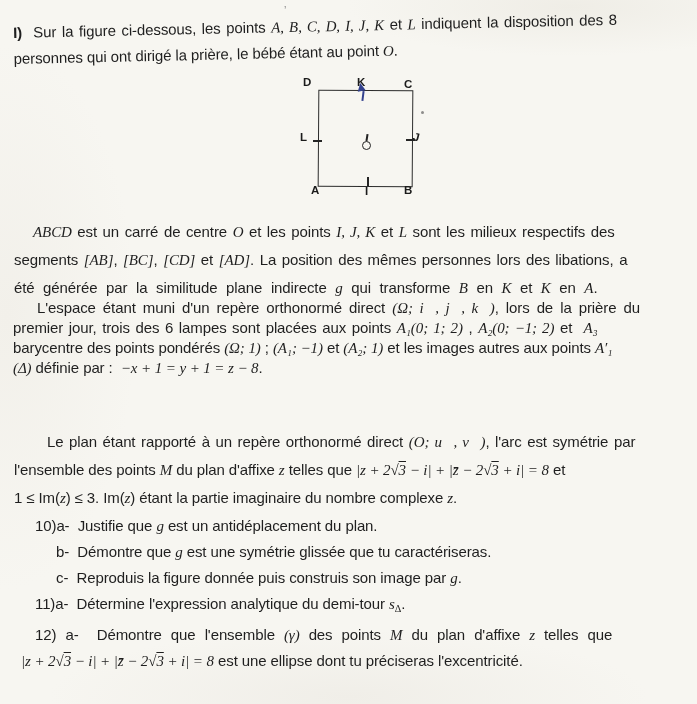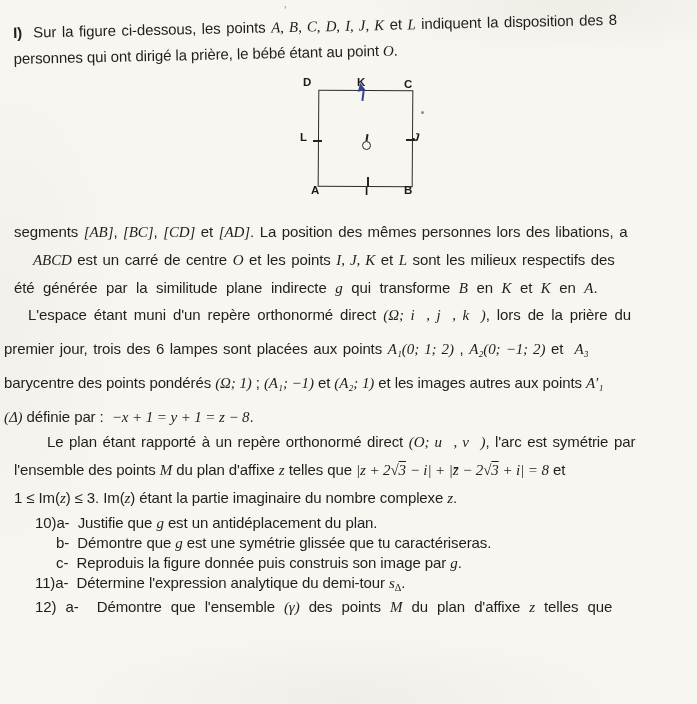--- a/index.html
+++ b/index.html
@@ -19,23 +19,23 @@
   .subs{font-family:"Liberation Serif","DejaVu Serif",serif;font-size:0.68em;vertical-align:-0.28em}
   .ovl{text-decoration:overline;text-decoration-thickness:1px}
   .ws1{word-spacing:1.5px}
   .ws2{word-spacing:3px}
   .ws3{word-spacing:4.5px}
   .ws4{word-spacing:5px}
 
   .intro{position:absolute;left:14px;top:20px;width:672px;line-height:26px;
          transform:rotate(-1.25deg);transform-origin:0 100%}
   .para-carre{position:absolute;left:14px;top:218px;width:660px;line-height:27px}
-  .para-espace{position:absolute;left:4px;top:298px;width:660px;line-height:34px}
+  .para-espace{position:absolute;left:13px;top:298px;width:660px;line-height:19px}
   .para-plan{position:absolute;left:14px;top:428px;width:660px;line-height:27px}
-  .questions{position:absolute;left:14px;top:513px;width:670px;line-height:19px}
+  .questions{position:absolute;left:14px;top:513px;width:670px;line-height:26px}
 
   .ind-a{padding-left:21px}
   .ind-b{padding-left:42px}
   .ind-eq{padding-left:7px}
   .fl-carre{padding-left:19px}
   .fl-espace{padding-left:24px}
   .fl-plan{padding-left:33px}
 
   
   .figure{position:absolute;inset:0;}
@@ -85,22 +85,22 @@
     <div class="tick-h" style="left:406px;top:139px"></div>
     <div class="tick-v" style="left:367px;top:177px"></div>
 
     <div class="o-circle"></div>
     <div class="o-stem"></div>
 
     <div class="noise-dot"></div>
   </div>
 
   <div class="para-carre">
+    <div class="line ws1 fl-carre"><span class="mi">ABCD</span><span> est un carré de centre </span><span class="mi">O</span><span> et les points </span><span class="mi">I, J, K</span><span> et </span><span class="mi">L</span><span> sont les milieux respectifs des</span></div>
     <div class="line ws1"><span>segments </span><span class="mi">[AB]</span><span>, </span><span class="mi">[BC]</span><span>, </span><span class="mi">[CD]</span><span> et </span><span class="mi">[AD]</span><span>. La position des mêmes personnes lors des libations, a</span></div>
-    <div class="line ws1 fl-carre"><span class="mi">ABCD</span><span> est un carré de centre </span><span class="mi">O</span><span> et les points </span><span class="mi">I, J, K</span><span> et </span><span class="mi">L</span><span> sont les milieux respectifs des</span></div>
     <div class="line ws3"><span>été générée par la similitude plane indirecte </span><span class="mi">g</span><span> qui transforme </span><span class="mi">B</span><span> en </span><span class="mi">K</span><span> et </span><span class="mi">K</span><span> en </span><span class="mi">A</span><span>.</span></div>
   </div>
 
   <div class="para-espace">
     <div class="line ws2 fl-espace"><span>L'espace étant muni d'un repère orthonormé direct </span><span class="mi">(Ω; i⃗, j⃗, k⃗)</span><span>, lors de la prière du</span></div>
     <div class="line ws1"><span>premier jour, trois des 6 lampes sont placées aux points </span><span class="mi">A₁(0; 1; 2)</span><span> , </span><span class="mi">A₂(0; −1; 2)</span><span> et  </span><span class="mi">A₃</span></div>
     <div class="line"><span>barycentre des points pondérés </span><span class="mi">(Ω; 1)</span><span> ; </span><span class="mi">(A₁; −1)</span><span> et </span><span class="mi">(A₂; 1)</span><span> et les images autres aux points </span><span class="mi">A′₁</span></div>
     <div class="line"><span class="mi">(Δ)</span><span> définie par :  </span><span class="mi">−x + 1 = y + 1 = z − 8</span><span>.</span></div>
   </div>
 
@@ -109,16 +109,17 @@
     <div class="line"><span>l'ensemble des points </span><span class="mi">M</span><span> du plan d'affixe </span><span class="mi">z</span><span> telles que </span><span class="mi">|z + 2√</span><span class="mi ovl">3</span><span class="mi"> − i| + |z̄ − 2√</span><span class="mi ovl">3</span><span class="mi"> + i| = 8</span><span> et</span></div>
     <div class="line"><span>1 ≤ Im(</span><span class="mi">z</span><span>) ≤ 3. Im(</span><span class="mi">z</span><span>) étant la partie imaginaire du nombre complexe </span><span class="mi">z</span><span>.</span></div>
   </div>
 
   <div class="questions">
     <div class="line ind-a"><span>10)a-  Justifie que </span><span class="mi">g</span><span> est un antidéplacement du plan.</span></div>
     <div class="line ind-b"><span>b-  Démontre que </span><span class="mi">g</span><span> est une symétrie glissée que tu caractériseras.</span></div>
     <div class="line ind-b"><span>c-  Reproduis la figure donnée puis construis son image par </span><span class="mi">g</span><span>.</span></div>
     <div class="line ind-a"><span>11)a-  Détermine l'expression analytique du demi-tour </span><span class="mi">s</span><span class="subs">Δ</span><span>.</span></div>
     <div class="line ind-a ws4"><span>12) a-  Démontre que l'ensemble </span><span class="mi">(γ)</span><span> des points </span><span class="mi">M</span><span> du plan d'affixe </span><span class="mi">z</span><span> telles que</span></div>
+    <div class="line ind-eq"><span class="mi">|z + 2√</span><span class="mi ovl">3</span><span class="mi"> − i| + |z̄ − 2√</span><span class="mi ovl">3</span><span class="mi"> + i| = 8</span><span> est une ellipse dont tu préciseras l'excentricité.</span></div>
     <div class="line ind-b"></div>
   </div>
 
 </div>
 
 </body></html>

